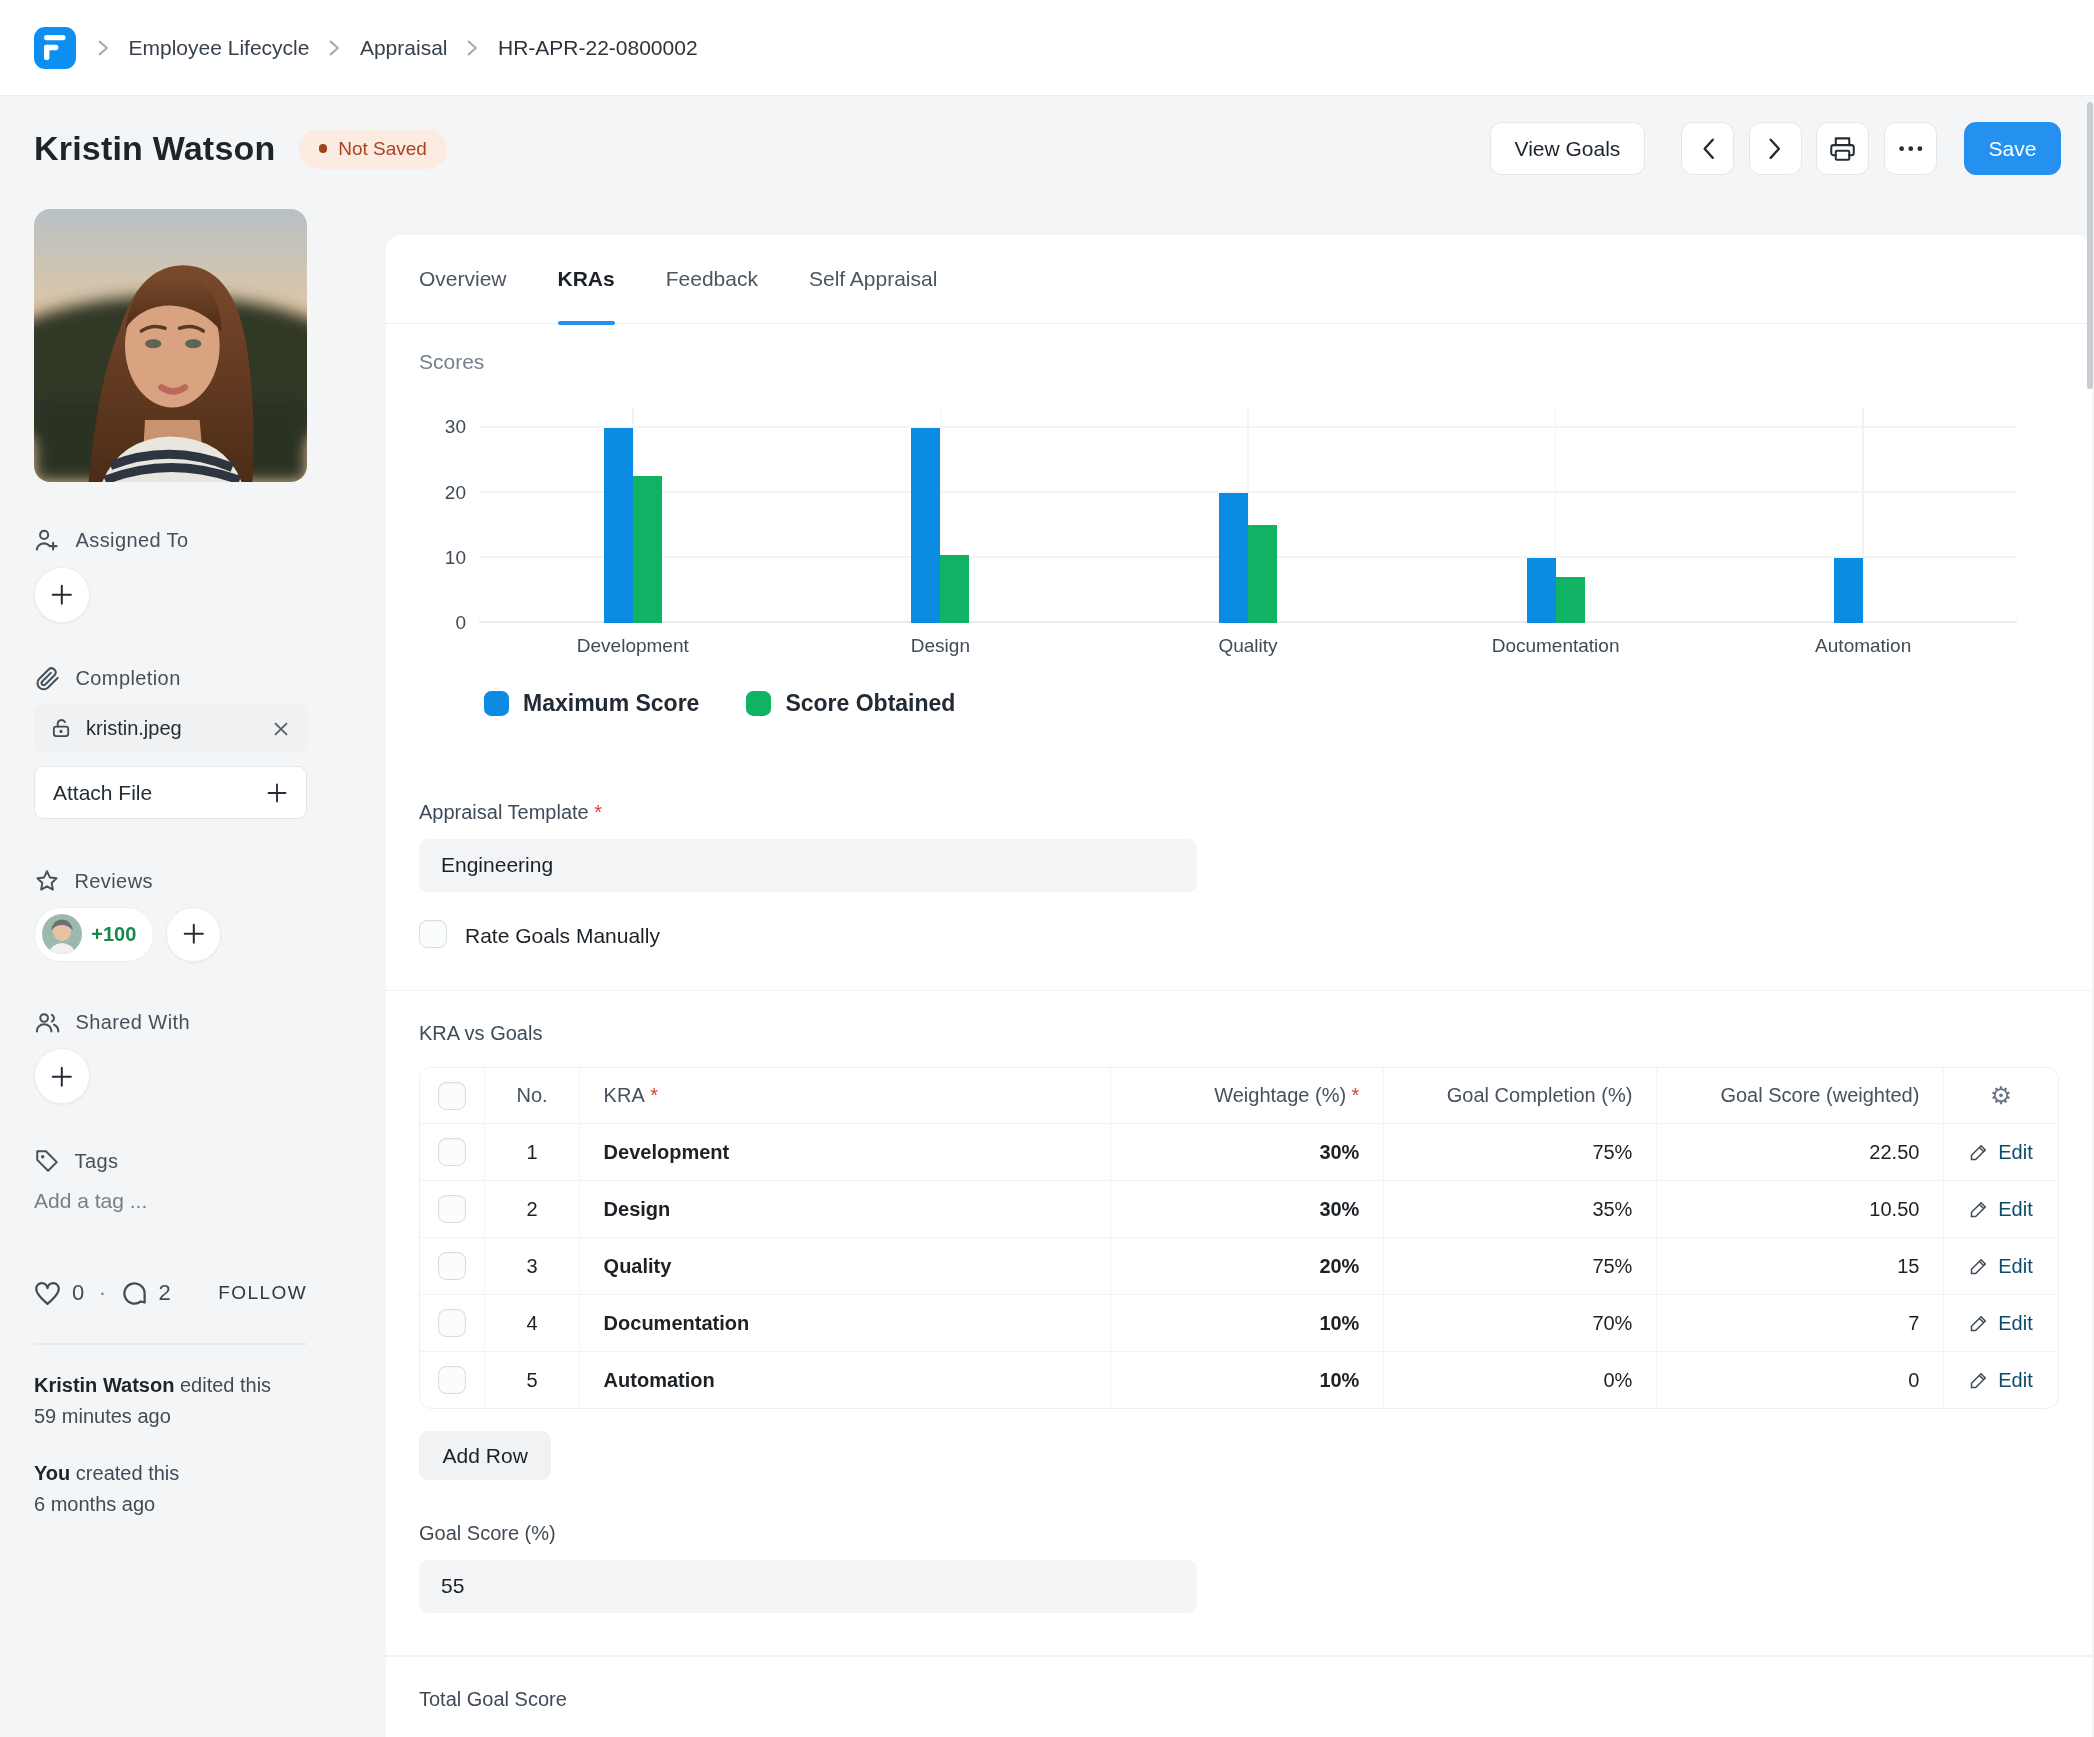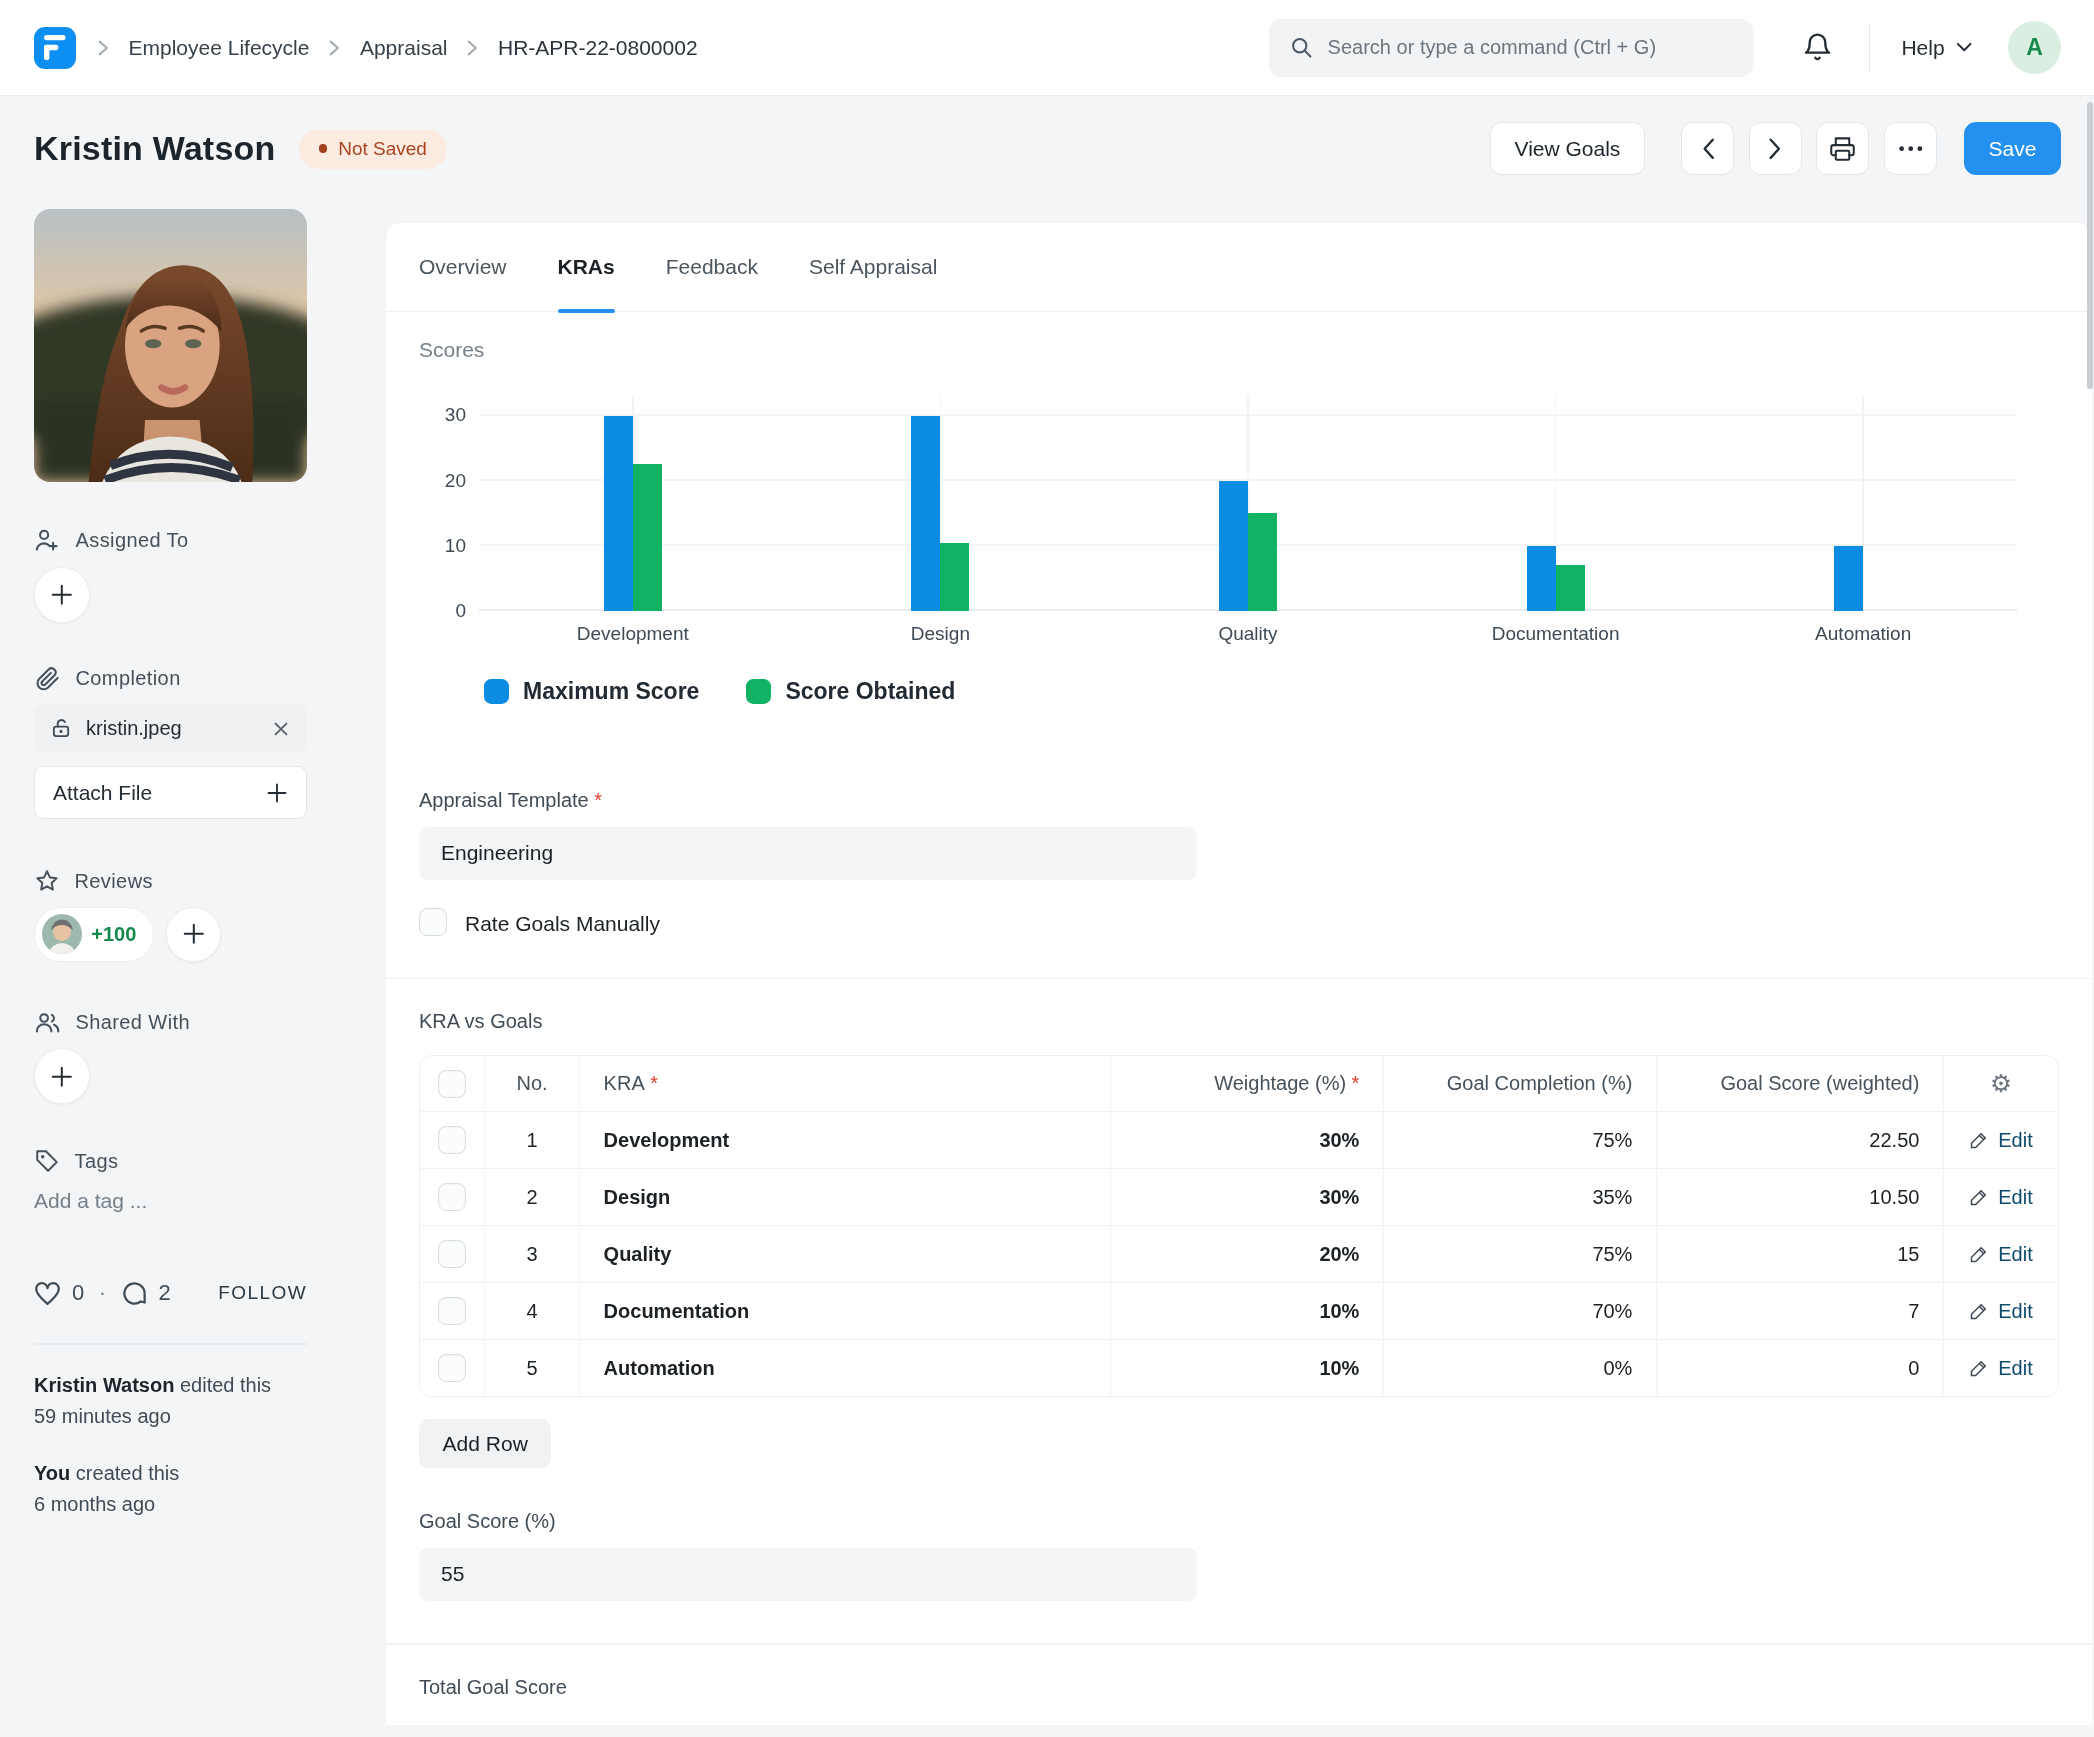--- a/index.html
+++ b/index.html
@@ -102,21 +102,21 @@
   .likes-row .cnt { margin-left:11px; }
   .likes-row .middot { margin:0 14.5px; color:#74808b; }
   .follow { margin-left:auto; font-size:19px; letter-spacing:1.4px; color:#2c3942; cursor:pointer; }
   .side-div { height:1.8px; background:#e7eaec; margin-top:36px; }
   .activity { margin-top:25.5px; font-size:20px; color:#3f4b57; line-height:31px; }
   .activity b { color:#1c242c; }
   .activity .block + .block { margin-top:25.5px; }
 
   
   .card {
-    position:absolute; left:386px; top:223px; width:1706px; height:1502px;
+    position:absolute; left:386px; top:235px; width:1706px; height:1502px;
     background:#fff; border-radius:14.5px 14.5px 0 0; overflow:hidden;
   }
   .tabs {
     height:89px; border-bottom:1.8px solid #eef0f1; display:flex; align-items:stretch;
     padding:0 33px; gap:51px;
   }
   .tab {
     display:flex; align-items:center; font-size:21px; color:#4b5660; cursor:pointer;
     position:relative;
   }
@@ -213,47 +213,20 @@
           <path d="M4 5 L12 12 L4 19" stroke="#a4adb5" stroke-width="2.4" fill="none" stroke-linecap="round" stroke-linejoin="round"></path>
         </svg>
     </span>
     <span class="item">Appraisal</span>
     <span class="sep">
       <svg width="14.5" height="22" viewBox="0 0 16 24">
           <path d="M4 5 L12 12 L4 19" stroke="#a4adb5" stroke-width="2.4" fill="none" stroke-linecap="round" stroke-linejoin="round"></path>
         </svg>
     </span>
     <span class="item last">HR-APR-22-0800002</span>
-  </div>
-  <div class="nav-right">
-    <div class="searchbox">
-      <span>
-        <svg width="24.5" height="24.5" viewBox="0 0 24 24" fill="none" stroke="#4c5a67" stroke-width="2">
-            <circle cx="10.5" cy="10.5" r="6.5"></circle>
-            <path d="M15.5 15.5 L21 21" stroke-linecap="round"></path>
-          </svg>
-      </span>
-      <input placeholder="Search or type a command (Ctrl + G)" style="">
-    </div>
-    <span class="bell">
-      <svg width="31" height="31" viewBox="0 0 24 24" fill="none" stroke="#242d35" stroke-width="1.8" stroke-linecap="round" stroke-linejoin="round">
-        <path d="M18 8a6 6 0 0 0-12 0c0 7-3 8-3 8h18s-3-1-3-8"></path>
-          <path d="M13.7 20a2 2 0 0 1-3.4 0"></path>
-      </svg>
-    </span>
-    <div class="vdiv"></div>
-    <div class="help">
-      <span>Help</span>
-      <svg width="16.4" height="11" viewBox="0 0 18 12">
-          <path d="M2 2 L9 9 L16 2" stroke="#242d35" stroke-width="2.2" fill="none" stroke-linecap="round" stroke-linejoin="round"></path>
-        </svg>
-    </div>
-    <div class="avatar">
-      <span>A</span>
-    </div>
   </div>
 </div>
 
 <div class="page-header">
   <span class="title">Kristin Watson</span>
   <span class="badge">
     <span class="dot"></span>
     <span>Not Saved</span>
   </span>
   <div class="actions">

